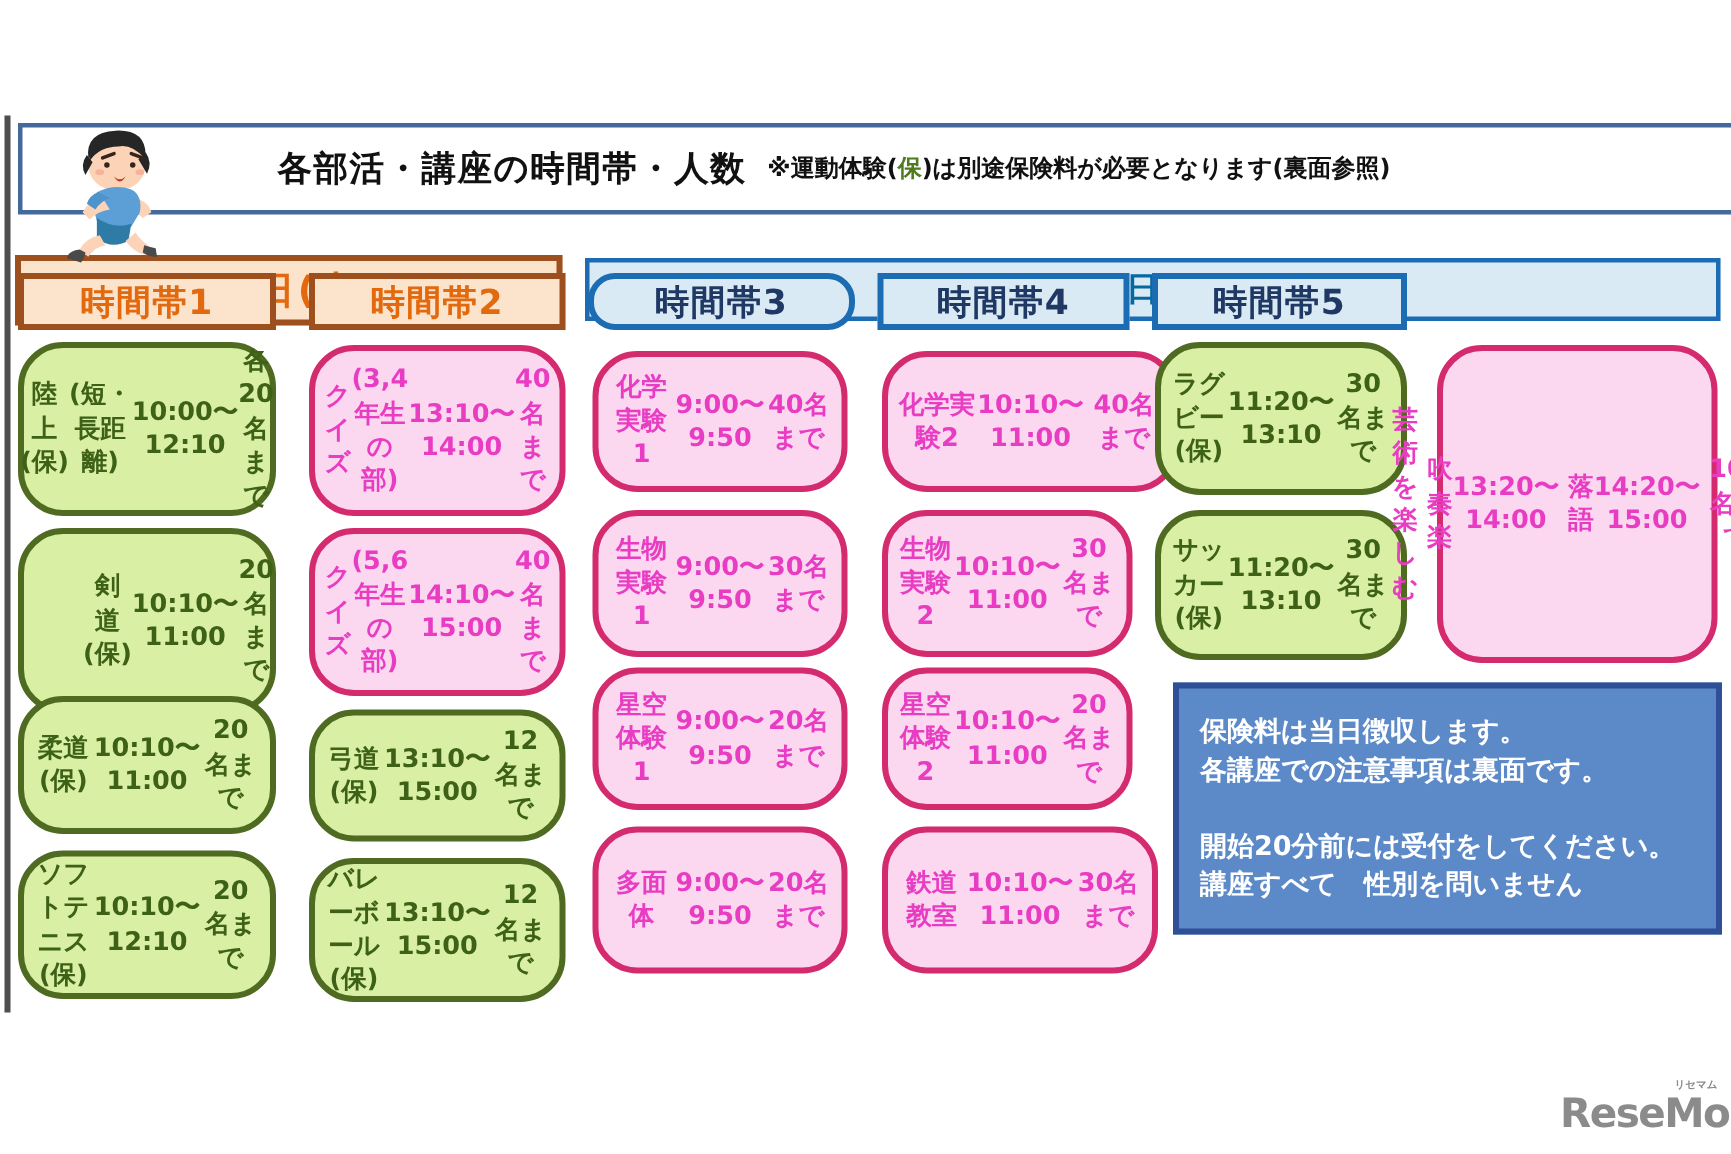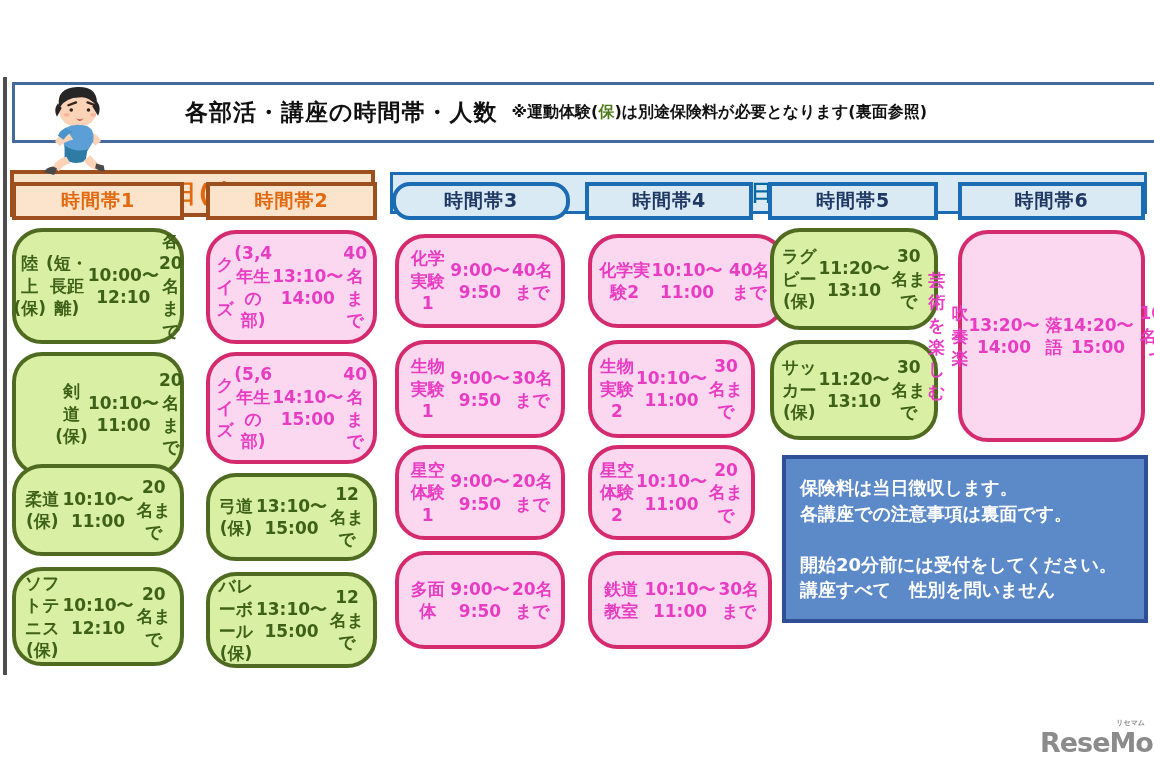--- a/index.html
+++ b/index.html
@@ -19,21 +19,21 @@
   .day-orange{
     left:10px;top:130px;width:365px;height:47px;background:#fbe3cc;border:4px solid #9e4f1e;
     color:#e2690e;font-size:25px;letter-spacing:2px;
   }
   .day-blue{
     left:390px;top:132px;width:757px;height:42px;background:#d9eaf5;border:3px solid #1b6cb3;
     color:#0369a1;font-size:22px;letter-spacing:1px;
   }
   .slot{
     position:absolute;top:182px;height:38px;box-sizing:border-box;display:flex;align-items:center;
-    justify-content:center;font-size:19px;letter-spacing:1px;
+    justify-content:center;font-size:23px;letter-spacing:1px;
   }
   .slot-orange{background:#fbe3cc;border:4px solid #9e4f1e;color:#e2690e;}
   .slot-blue{background:#d9eaf5;border:4px solid #1b6cb3;color:#1f3864;}
   .box{
     position:absolute;box-sizing:border-box;border-radius:30px;display:flex;flex-direction:row;
     justify-content:center;align-items:center;text-align:center;font-size:17px;line-height:1.32;
     padding:4px 6px;
   }
   .green{background:#d9efa4;border:4px solid #4f6b21;color:#3e6118;}
   .pink{background:#fcd8f0;border:4px solid #d42a6e;color:#e83cc3;}
@@ -87,21 +87,20 @@
   </svg>
 
   <div class="day-bar day-orange">19日(土)</div>
   <div class="day-bar day-blue">20日(日)</div>
 
   <div class="slot slot-orange" style="left:12px;width:172px;">時間帯1</div>
   <div class="slot slot-orange" style="left:206px;width:171px;">時間帯2</div>
   <div class="slot slot-blue" style="left:392px;width:178px;border-radius:18px;">時間帯3</div>
   <div class="slot slot-blue" style="left:585px;width:168px;">時間帯4</div>
   <div class="slot slot-blue" style="left:768px;width:170px;">時間帯5</div>
-  <div class="slot slot-blue" style="left:958px;width:187px;">時間帯6</div>
 
   <div class="box green" style="left:12px;top:228px;width:172px;height:116px;">
     <div class="bline">陸上(保)</div>
     <div class="bline">(短・長距離)</div>
     <div class="bline">10:00〜12:10</div>
     <div class="bline">各20名まで</div>
   </div>
   <div class="box green" style="left:12px;top:352px;width:172px;height:124px;padding-left:48px;">
     <div class="bline">剣道(保)</div>
     <div class="bline">10:10〜11:00</div>

